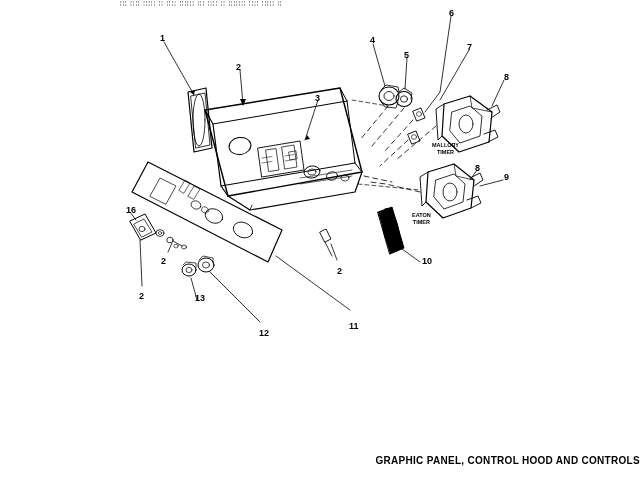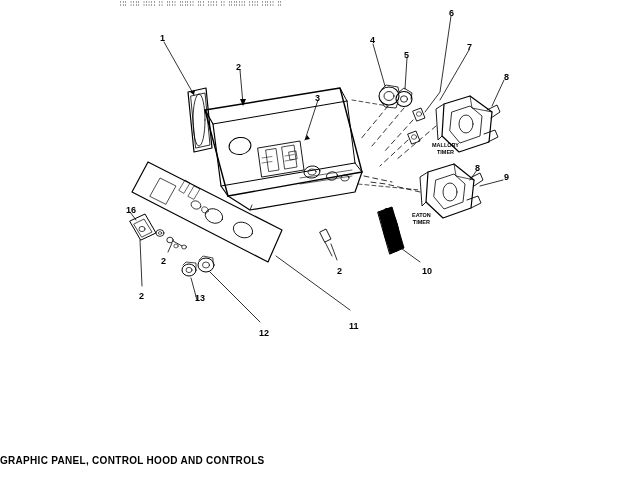--- a/index.html
+++ b/index.html
@@ -22,21 +22,21 @@
   #diagram-svg {
     position: absolute;
     left: 0;
     top: 0;
   }
   .caption {
     position: absolute;
     left: 0;
     top: 455px;
     width: 640px;
-    text-align: left;
+    text-align: right;
     font-size: 10px;
     font-weight: bold;
     letter-spacing: 0.3px;
     color: #000000;
   }
   .callout {
     position: absolute;
     font-size: 9px;
     font-weight: bold;
     color: #000000;
@@ -231,21 +231,21 @@
   <div class="callout" style="left:160px; top:33px;">1</div>
   <div class="callout" style="left:236px; top:62px;">2</div>
   <div class="callout" style="left:315px; top:93px;">3</div>
   <div class="callout" style="left:370px; top:35px;">4</div>
   <div class="callout" style="left:404px; top:50px;">5</div>
   <div class="callout" style="left:449px; top:8px;">6</div>
   <div class="callout" style="left:467px; top:42px;">7</div>
   <div class="callout" style="left:504px; top:72px;">8</div>
   <div class="callout" style="left:475px; top:163px;">8</div>
   <div class="callout" style="left:504px; top:172px;">9</div>
-  <div class="callout" style="left:422px; top:266px;">10</div>
+  <div class="callout" style="left:422px; top:256px;">10</div>
   <div class="callout" style="left:349px; top:321px;">11</div>
   <div class="callout" style="left:259px; top:328px;">12</div>
   <div class="callout" style="left:195px; top:293px;">13</div>
   <div class="callout" style="left:161px; top:256px;">2</div>
   <div class="callout" style="left:139px; top:291px;">2</div>
   <div class="callout" style="left:126px; top:205px;text-align:right;">16</div>
   <div class="callout" style="left:337px; top:266px;">2</div>
 
   <div class="label-box" style="left:432px; top:142px; white-space:pre;">MALLORY
 TIMER</div>

